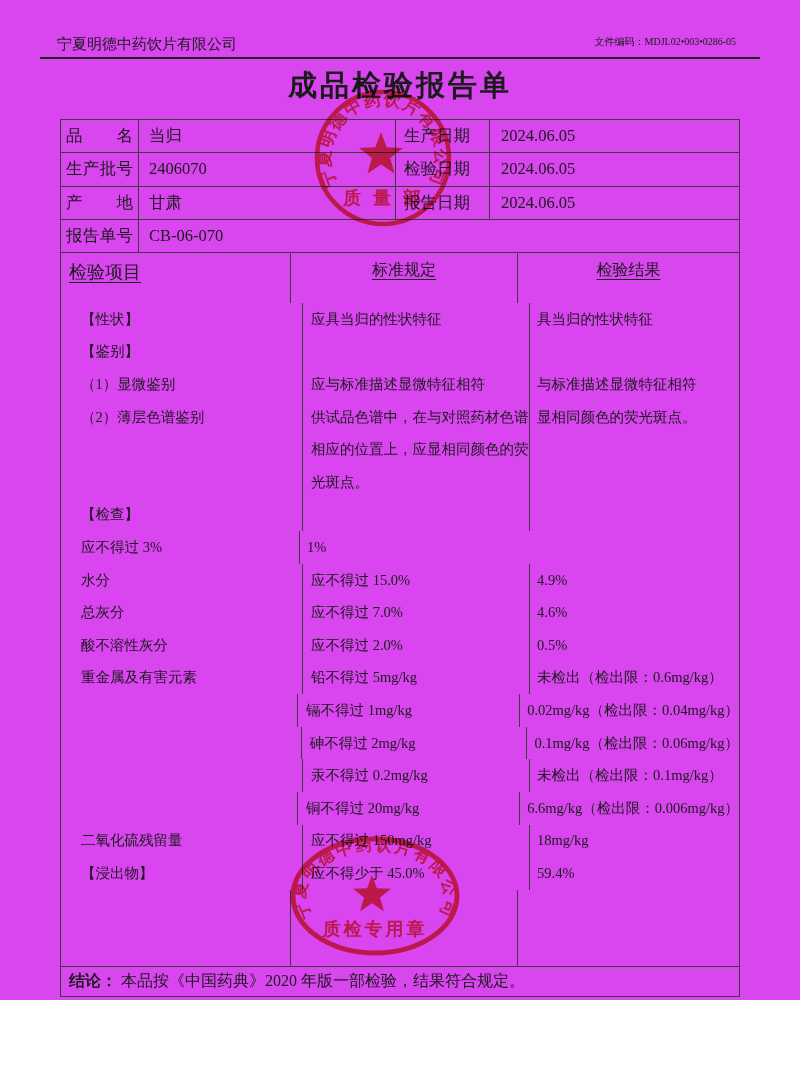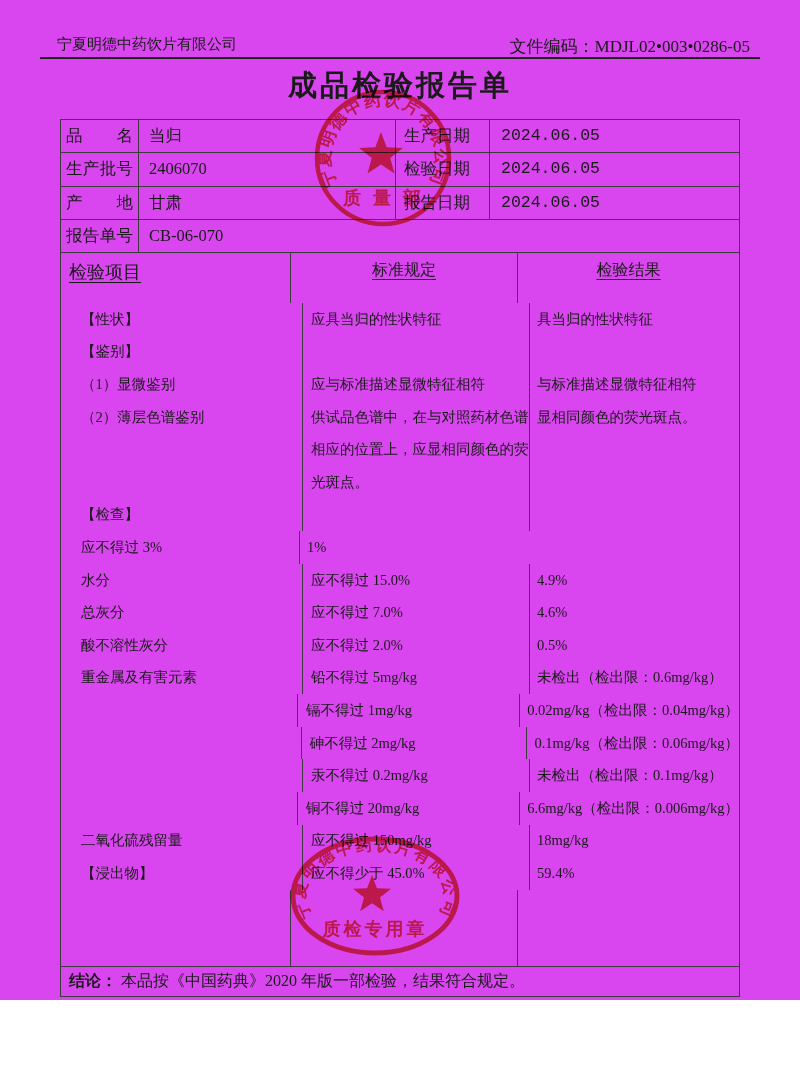--- a/index.html
+++ b/index.html
@@ -1,35 +1,35 @@
 <!DOCTYPE html>
 <html><head>
 <meta charset="utf-8">
 <style>
   html,body{margin:0;padding:0;background:#fff;}
   #page{position:relative;width:800px;height:1000px;background:#d946ef;overflow:hidden;
         font-family:"Liberation Serif","DejaVu Serif",serif;color:#1a1a1a;}
   .hdr-left{position:absolute;left:57px;top:35px;font-size:15px;white-space:nowrap;}
-  .hdr-right{position:absolute;right:50px;top:35px;font-size:17px;white-space:nowrap;}
+  .hdr-right{position:absolute;right:64px;top:35px;font-size:10px;white-space:nowrap;}
   .hdr-rule{position:absolute;left:40px;top:57px;width:720px;height:2px;background:#1f1f1f;}
   .title{position:absolute;left:0;top:66px;width:100%;text-align:center;
          font-size:29px;font-weight:bold;letter-spacing:3px;}
   
   .doc-table{position:absolute;left:60px;top:119px;width:680px;height:878px;
              border:1.5px solid #3c3c3c;box-sizing:border-box;display:flex;flex-direction:column;justify-content:center;}
   
   .info-section{height:133px;border-bottom:1.5px solid #3c3c3c;box-sizing:border-box;
                 display:flex;flex-direction:column;}
   .info-row{display:flex;height:33.25px;border-bottom:1.5px solid #3c3c3c;box-sizing:border-box;}
   .info-row.last{border-bottom:none;flex:1;}
   .ic{height:100%;box-sizing:border-box;font-size:16.5px;line-height:31px;white-space:nowrap;overflow:visible;}
   .ic-label{width:78px;border-right:1.5px solid #3c3c3c;padding:0 5px;text-align:justify;text-align-last:justify;}
   .ic-value{width:257px;border-right:1.5px solid #3c3c3c;padding-left:10px;}
   .ic-dlabel{width:94px;border-right:1.5px solid #3c3c3c;padding-left:8px;}
-  .ic-dvalue{flex:1;padding-left:11px;font-family:Liberation Mono, monospace;}
+  .ic-dvalue{flex:1;padding-left:11px;}
   .info-row.last .ic-value{flex:1;border-right:none;}
   
   .main-section{height:714px;border-bottom:1.5px solid #3c3c3c;box-sizing:border-box;
                 display:flex;flex-direction:column;font-size:14.5px;}
   .m-hrow{height:50px;display:flex;}
   .m-row{height:32.6px;display:flex;margin-left:12px;}
   .m-filler{flex:1;display:flex;}
   .m-c1{width:230px;border-right:1.5px solid #3c3c3c;box-sizing:border-box;height:100%;
         display:flex;align-items:center;padding-left:8px;white-space:nowrap;}
   .m-c2{width:227px;border-right:1.5px solid #3c3c3c;box-sizing:border-box;height:100%;

